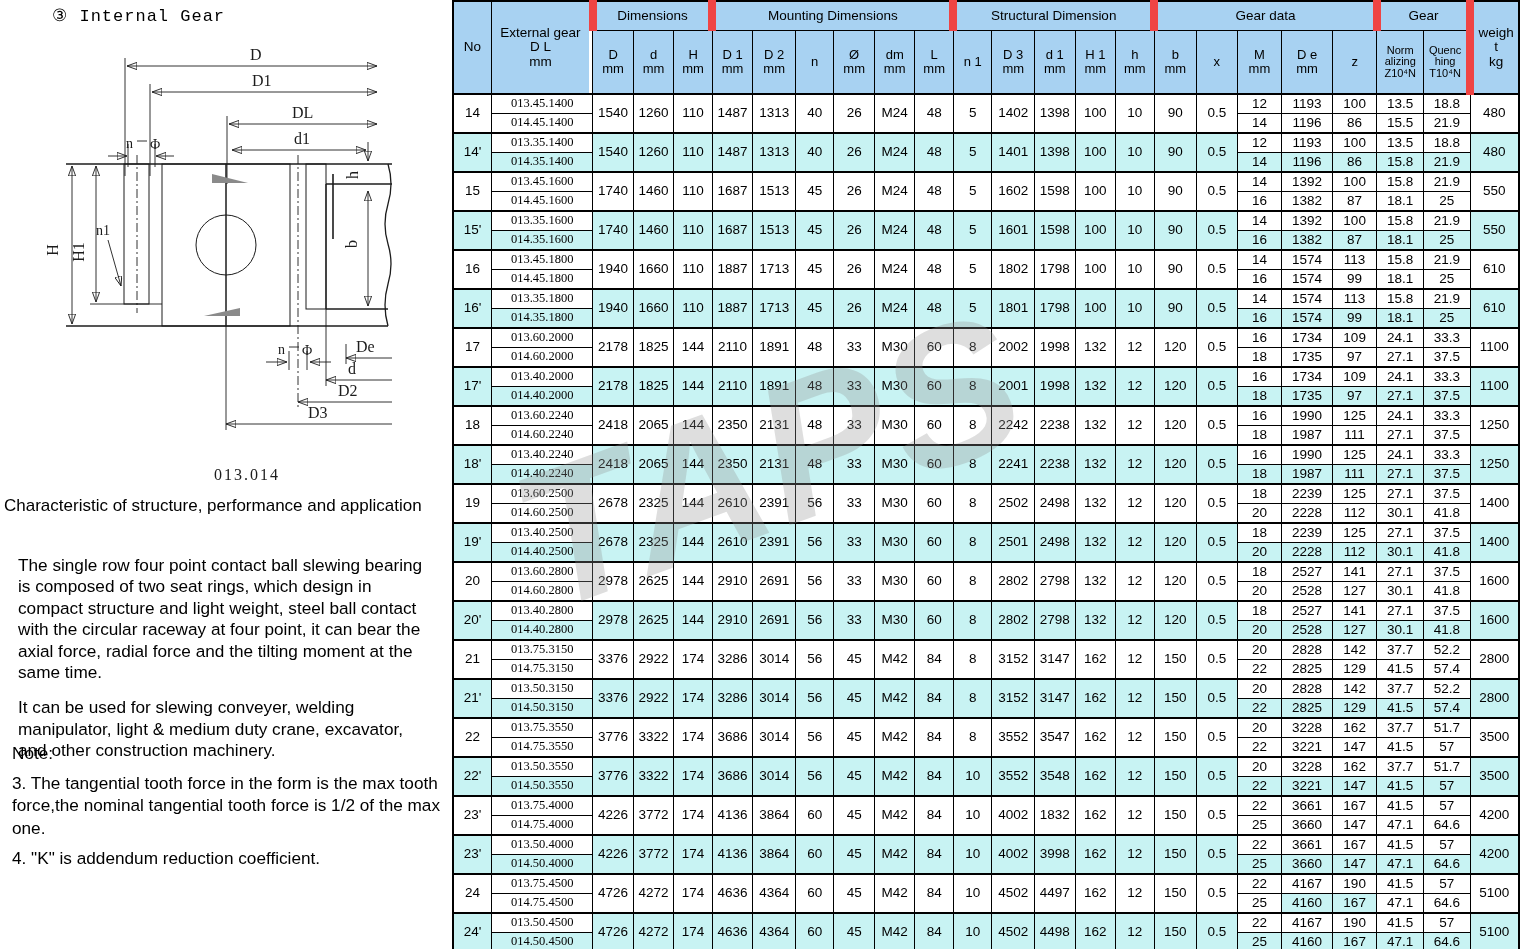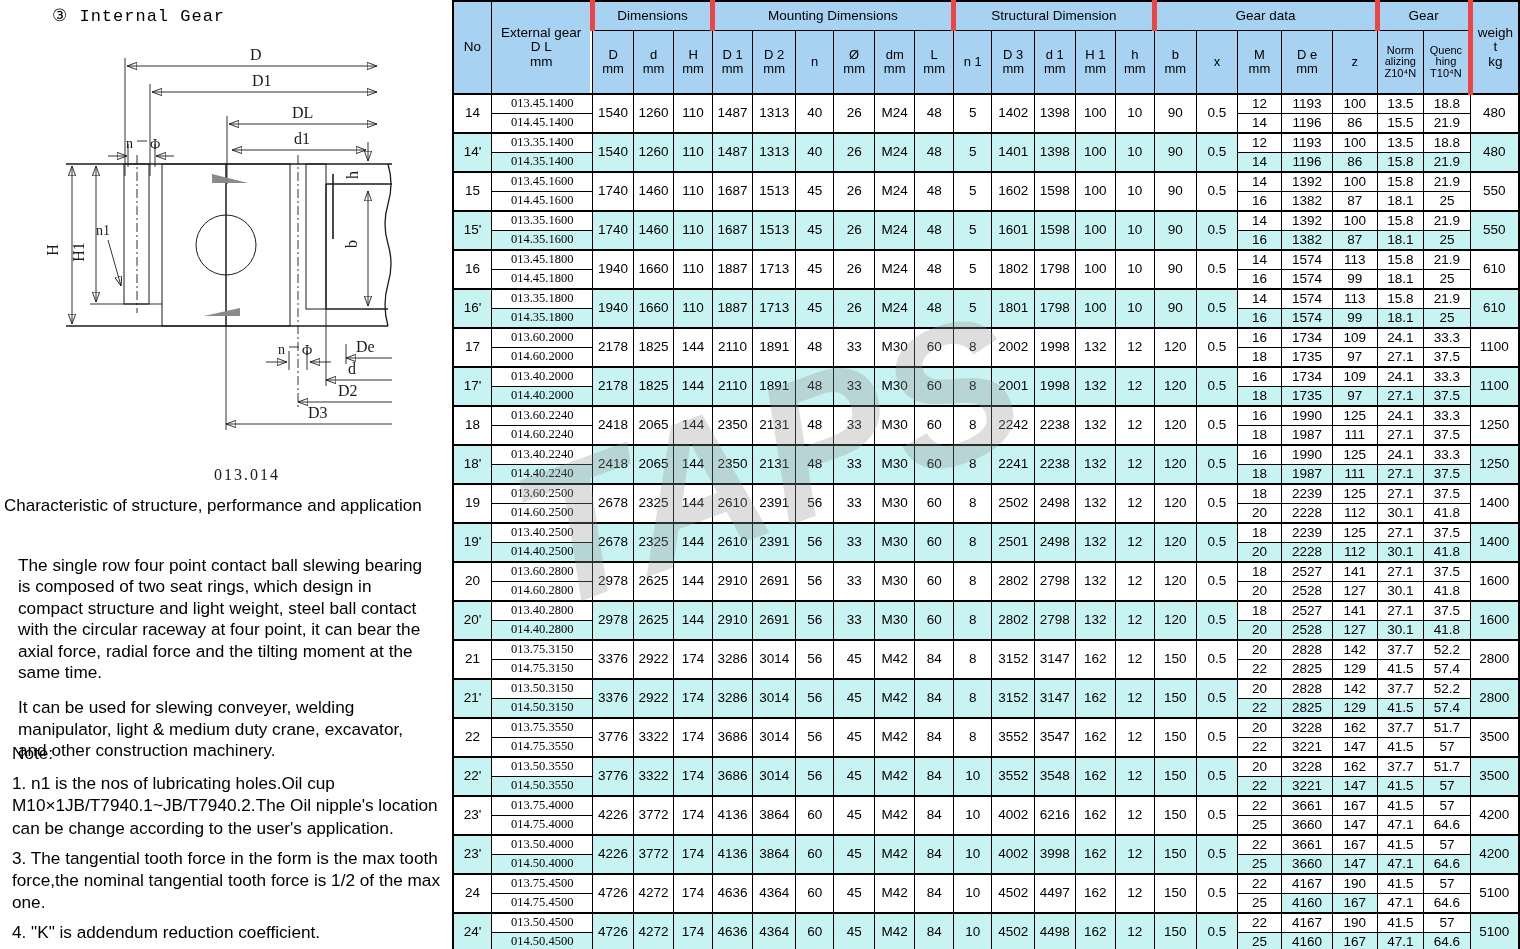--- a/index.html
+++ b/index.html
@@ -32,21 +32,21 @@
   
   .right-panel{position:absolute;left:452px;top:0;width:1068px;height:949px;}
   table.spec{border-collapse:collapse;table-layout:fixed;width:1068px;height:949px;
              border:2px solid #000;}
   .spec th,.spec td{border:1px solid #000;text-align:center;vertical-align:middle;
                     padding:0;overflow:hidden;line-height:1.05;}
   .spec thead th{background:#a8d2f2;font-weight:normal;font-size:13px;white-space:pre-line;}
   .spec tr.ghdr th{height:28px;font-size:13.5px;}
   .spec tr.shdr th{height:62px;}
   .spec tr.shdr th{border-bottom:2px solid #000;}
-  .spec th.gb{border-left:5px solid #ef4444;}
+  .spec th.gb{border-left:8px solid #ef4444;}
   .spec th.small{font-size:11px;}
   .spec tbody td{font-size:13.5px;height:18px;background:#fff;}
   .spec td.code{font-size:12.5px;font-family:Liberation Serif, serif;}
   .spec tbody tr.gs td{border-top:2px solid #000;}
   .spec tbody tr.tint td{background:#c8f3f3;}
   .spec tbody tr.tint td.top{background:#fff;}
   .spec tbody td.ftint{background:#c8f3f3 !important;}
 </style>
 </head>
 <body>
@@ -144,21 +144,20 @@
 
   <div class="char-heading">Characteristic of structure, performance and application</div>
 
   <div class="char-text">
     <p>The single row four point contact ball slewing bearing is composed of two seat rings, which design in compact structure and light weight, steel ball contact with the circular raceway at four point, it can bear the axial force, radial force and the tilting moment at the same time.</p>
     <p>It can be used for slewing conveyer, welding manipulator, light &amp; medium duty crane, excavator, and other construction machinery.</p>
   </div>
 
   <div class="notes">
     <p>Note:</p>
-    <p>1. n1 is the nos of lubricating holes.Oil cup M10×1JB/T7940.1~JB/T7940.2.The Oil nipple's  location can be change according to the user's application.</p>
     <p>3. The tangential tooth force in the form is the max tooth force,the nominal tangential  tooth force is 1/2 of the max one.</p>
     <p>4. "K" is addendum reduction coefficient.</p>
   </div>
 </div>
 
 <div class="watermark">TAPS</div>
 
 <div class="right-panel">
   <table class="spec">
     <colgroup>
@@ -865,21 +864,21 @@
           <td rowspan="2">3772</td>
           <td rowspan="2">174</td>
           <td rowspan="2">4136</td>
           <td rowspan="2">3864</td>
           <td rowspan="2">60</td>
           <td rowspan="2">45</td>
           <td rowspan="2">M42</td>
           <td rowspan="2">84</td>
           <td rowspan="2">10</td>
           <td rowspan="2">4002</td>
-          <td rowspan="2">6216</td>
+          <td rowspan="2">1832</td>
           <td rowspan="2">162</td>
           <td rowspan="2">12</td>
           <td rowspan="2">150</td>
           <td rowspan="2">0.5</td>
           <td class="top">22</td>
           <td class="top">3661</td>
           <td class="top">167</td>
           <td class="top">41.5</td>
           <td class="top">57</td>
           <td rowspan="2">4200</td>

